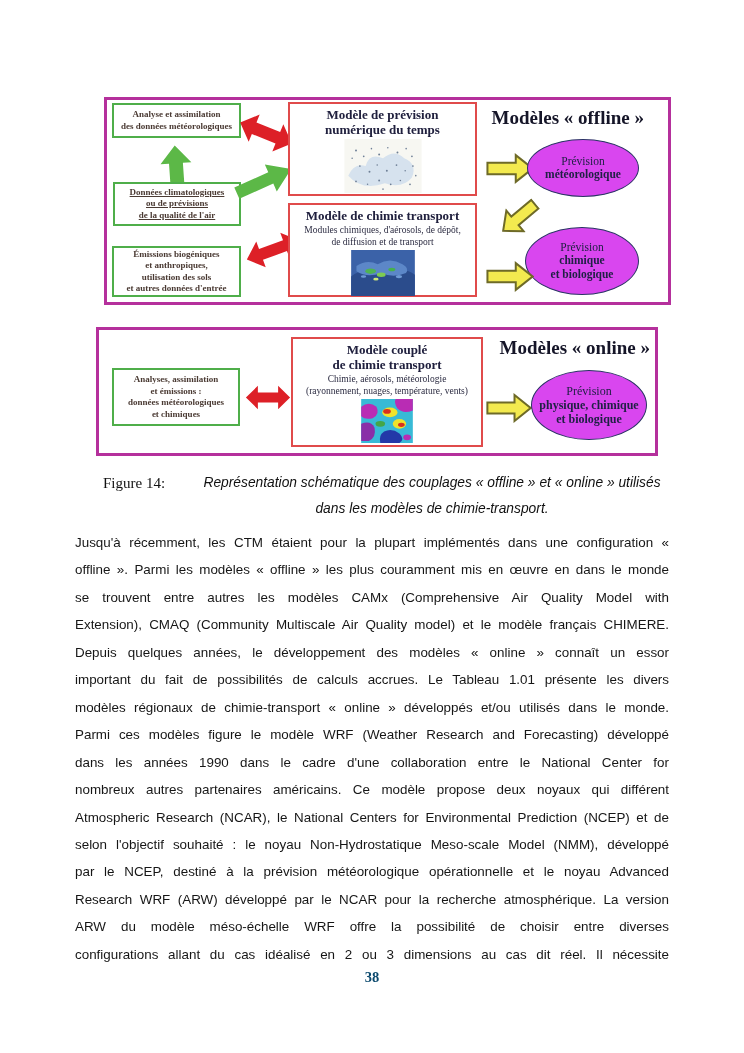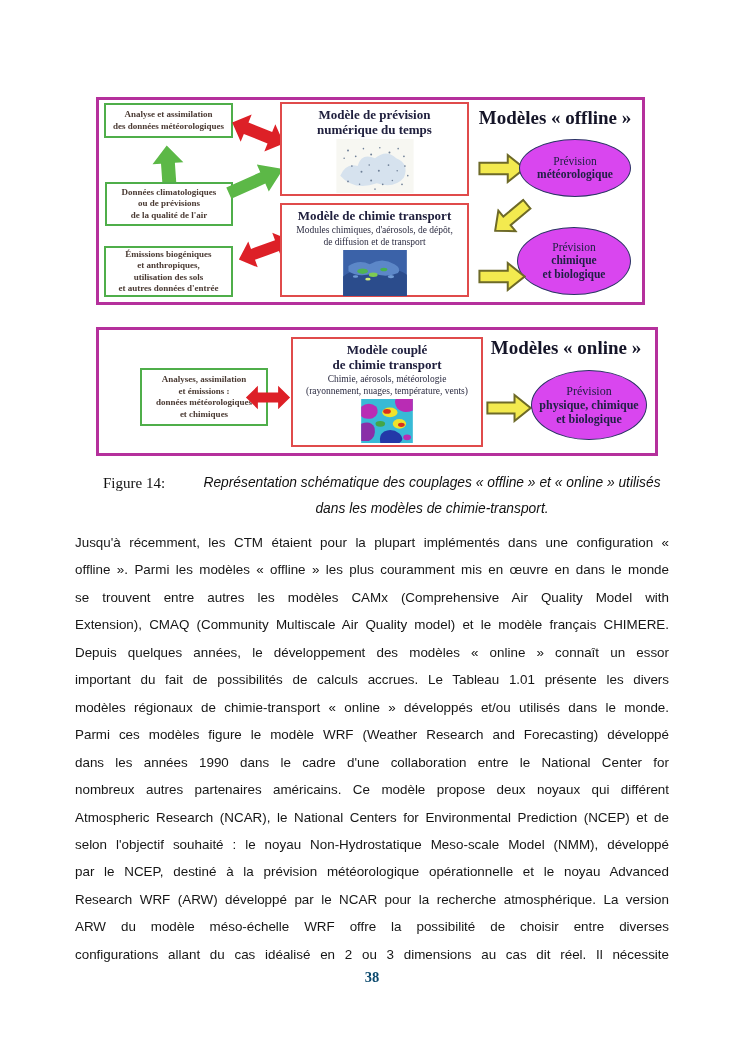--- a/index.html
+++ b/index.html
@@ -7,44 +7,44 @@
     --arrow_red:#dd2027; --arrow_green:#5cb847; --arrow_yellow:#f3ea4f;
     --arrow_yellow_edge:#6e6a28; --ellipse_edge:#2a3564;
     --diagram_text_navy:#20203e; --diagram_text_brown:#4a3a33;
   }
   html,body{margin:0;padding:0;background:#e9e9e9;}
   .page{position:relative;width:744px;height:1053px;background:#ffffff;margin:0 auto;
         font-family:"Liberation Sans",sans-serif;overflow:hidden;}
 
   
   .figpanel{position:absolute;border:3px solid var(--frame_magenta);background:#fff;}
-  .fig-offline{left:96px;top:97px;width:543px;height:202px;}
+  .fig-offline{left:104px;top:97px;width:543px;height:202px;padding-left:18px;}
   .fig-online{left:96px;top:327px;width:556px;height:123px;}
   .figpanel *{box-sizing:border-box;}
 
   .gbox{position:absolute;border:2px solid var(--box_green);background:#fff;
         display:flex;align-items:center;justify-content:center;text-align:center;
         font:bold 9px/11.5px "Liberation Serif",serif;color:var(--diagram_text_brown);
         white-space:pre-line;padding:1px;}
   .gbox1{left:5px;top:3px;width:129px;height:35px;}
-  .gbox2{left:6px;top:82px;width:128px;height:44px;}
+  .gbox2{left:6px;top:82px;width:128px;height:44px;text-decoration:underline;}
   .gbox3{left:5px;top:146px;width:129px;height:51px;}
-  .gbox4{left:13px;top:38px;width:128px;height:58px;margin-left:28px;}
+  .gbox4{left:13px;top:38px;width:128px;height:58px;}
 
   .rbox{position:absolute;border:2px solid var(--box_red);background:#fff;text-align:center;}
   .rbox-nwp{left:181px;top:2px;width:189px;height:94px;}
   .rbox-ctm{left:181px;top:103px;width:189px;height:94px;}
   .rbox-coupled{left:192px;top:7px;width:192px;height:110px;}
   .rbox-title{font:bold 13px/15px "Liberation Serif",serif;color:var(--diagram_text_navy);
               padding-top:3px;white-space:pre-line;}
   .rbox-sub{font:9.5px/11.5px "Liberation Serif",serif;color:#2a2a40;
             white-space:pre-line;margin-top:2px;}
   .mapwrap{display:flex;justify-content:center;margin-top:2px;}
 
-  .big-title{position:absolute;text-align:center;white-space:nowrap;
+  .big-title{position:absolute;text-align:right;white-space:nowrap;
              font:bold 19px/24px "Liberation Serif",serif;color:#151528;}
   .title-offline{left:375px;top:6px;width:162px;}
   .title-online{left:383px;top:6px;width:168px;}
 
   .ellipse{position:absolute;border:1.4px solid var(--ellipse_edge);border-radius:50%;
            background:#d946ef;display:flex;flex-direction:column;align-items:center;
            justify-content:center;text-align:center;
            font:11.5px/13.5px "Liberation Serif",serif;color:#202045;}
   .ell1{left:420px;top:39px;width:112px;height:58px;}
   .ell2{left:418px;top:127px;width:114px;height:68px;}

